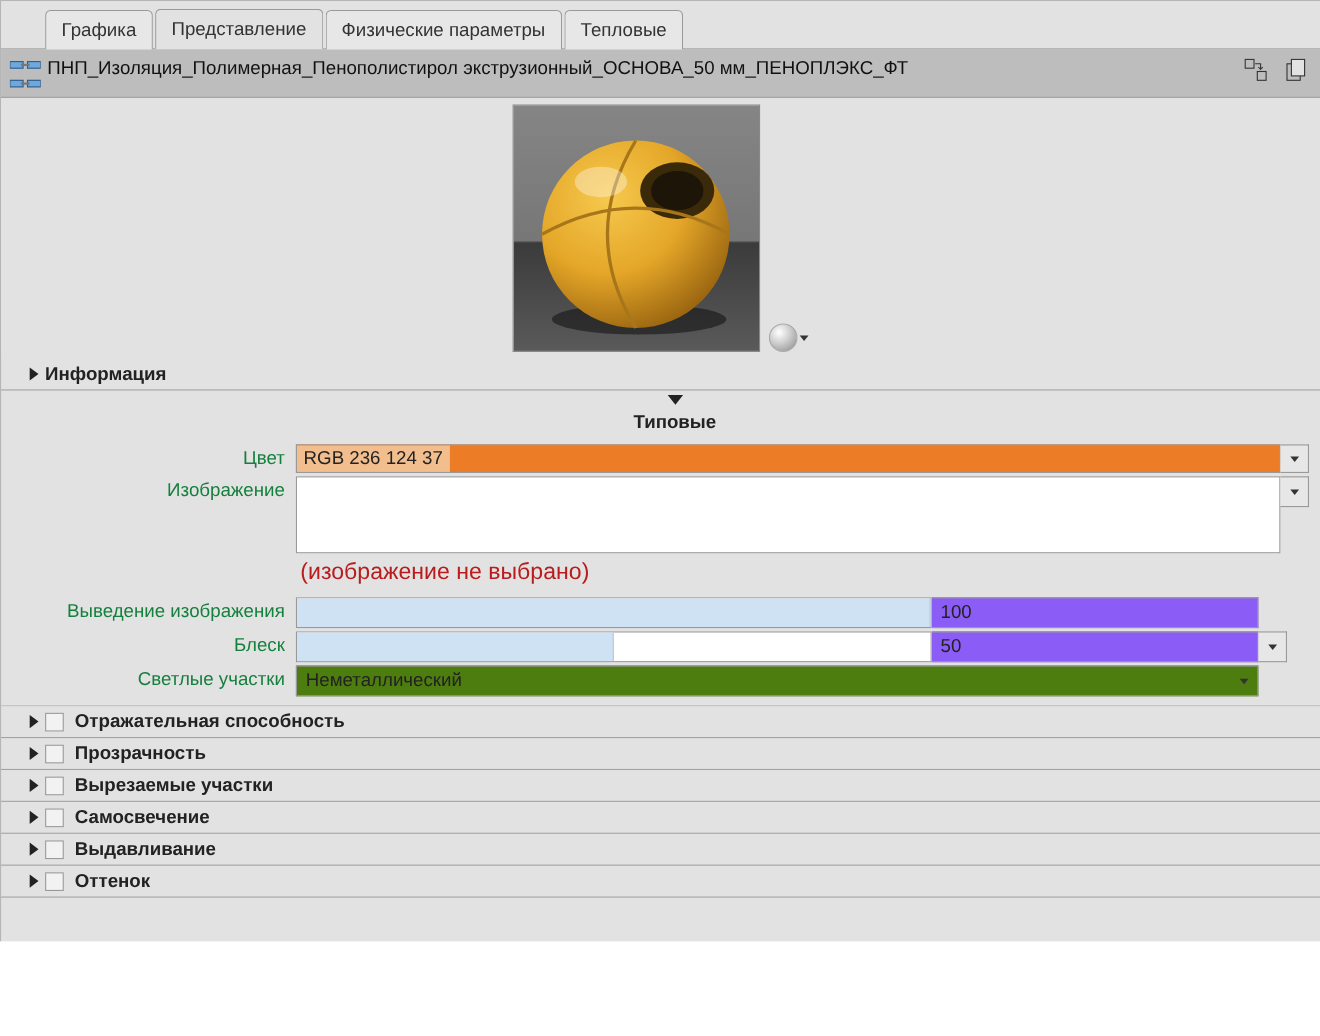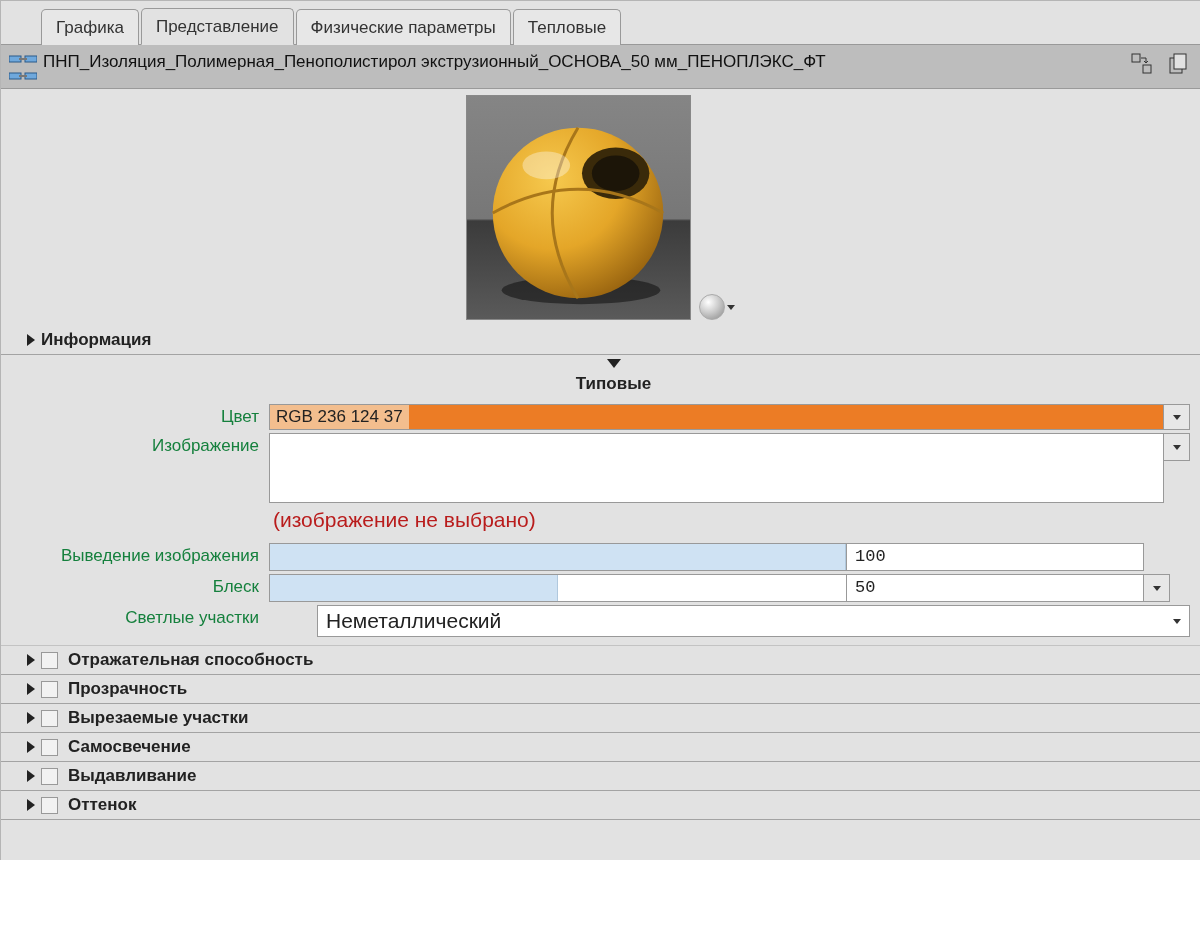--- a/index.html
+++ b/index.html
@@ -206,34 +206,33 @@
     border: 1px solid #999;
     position: relative;
   }
   .slider-fill {
     position:absolute; left:0; top:0; bottom:0;
     background: #cfe2f3;
     border-right: 1px solid #b0c8dd;
   }
   .slider-value {
     width: 297px;
-    background: #ffffff;
+    background: #8b5cf6;
     border: 1px solid #999;
     border-left: none;
     padding: 3px 8px;
     font-size: 17px;
-    font-family: Liberation Mono, monospace;
   }
   .select-field {
     flex:1;
     max-width: 875px;
-    background: #ffffff;
+    background: #4d7c0f;
     border: 1px solid #999;
     padding: 3px 8px;
-    font-size: 21px;
+    font-size: 17px;
     display:flex;align-items:center;justify-content:space-between;
   }
 </style>
 </head>
 <body>
 
 <div class="panel">
 
   <div class="tabs">
     <div class="tab"><span>Графика</span></div>
@@ -360,21 +359,21 @@
         <div class="slider-track">
           <div class="slider-fill" id="gloss-fill" style="width: 50%;"></div>
         </div>
         <div class="slider-value">50</div>
         <div class="drop-btn">
             <span class="drop-caret"></span>
           </div>
       </div>
     </div>
 
-    <div class="form-row" style="margin-bottom:8px;gap:48px;">
+    <div class="form-row" style="margin-bottom:8px;">
       <div class="form-label">Светлые участки</div>
       <div class="form-control">
         <div class="select-field">
           <span>Неметаллический</span>
           <span class="drop-caret"></span>
         </div>
       </div>
     </div>
 
   </div>

